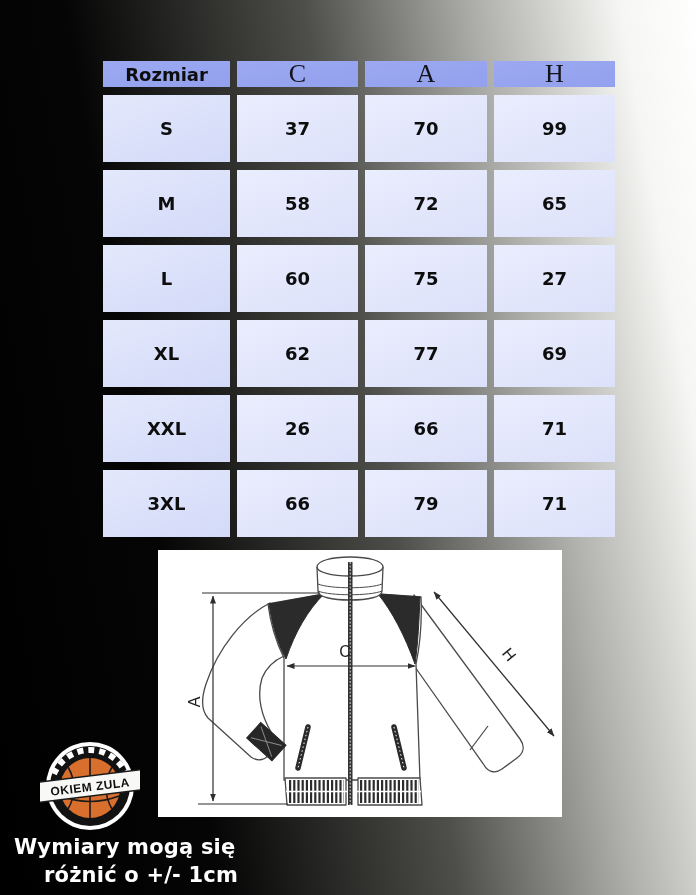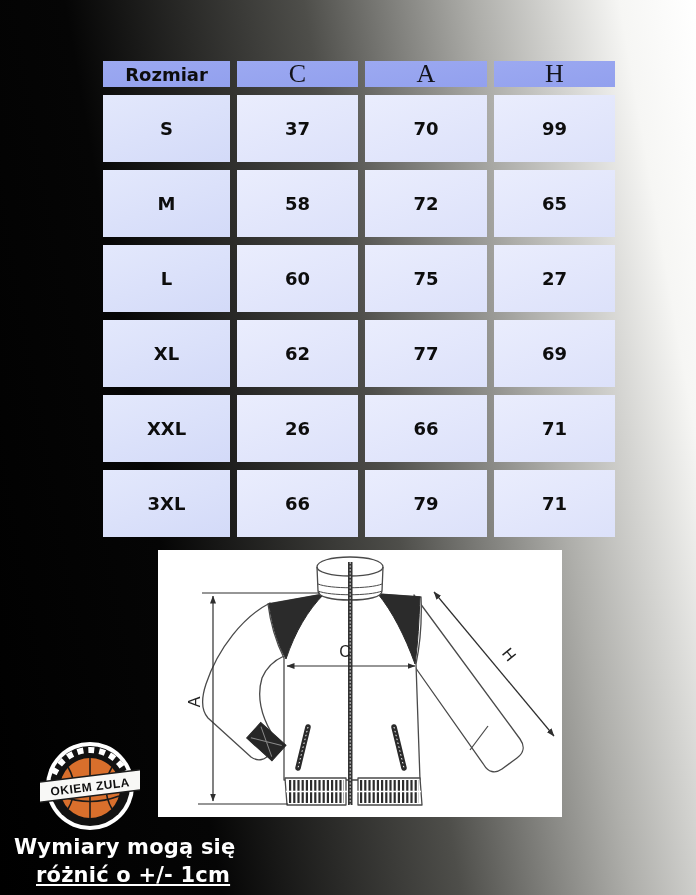--- a/index.html
+++ b/index.html
@@ -23,21 +23,21 @@
   .th-letter{font-family:"Liberation Serif","DejaVu Serif",serif;font-size:26px;color:#13131a;}
   .td{background:linear-gradient(160deg,#eaedfd 0%,#dce1fa 100%);font-weight:bold;font-size:18px;color:#0d0d0d;}
   .td-size{background:linear-gradient(160deg,#e3e8fc 0%,#d3daf8 100%);}
   
   .diagram{position:absolute;left:158px;top:550px;width:404px;height:267px;background:#fff;}
   
   .logo{position:absolute;left:40px;top:741px;width:100px;height:91px;}
   
   .footer{position:absolute;left:14px;top:833px;color:#fff;font-weight:bold;
     font-size:21px;line-height:28px;letter-spacing:0.2px;}
-  .footer .l2{margin-left:22px;text-decoration:underline;}
+  .footer .l2{margin-left:30px;}
 </style>
 </head>
 <body>
 
 <div class="page">
 
   <div class="size-table">
     <div class="row">
       <div class="cell th th-size">Rozmiar</div>
       <div class="cell th th-letter">C</div>

